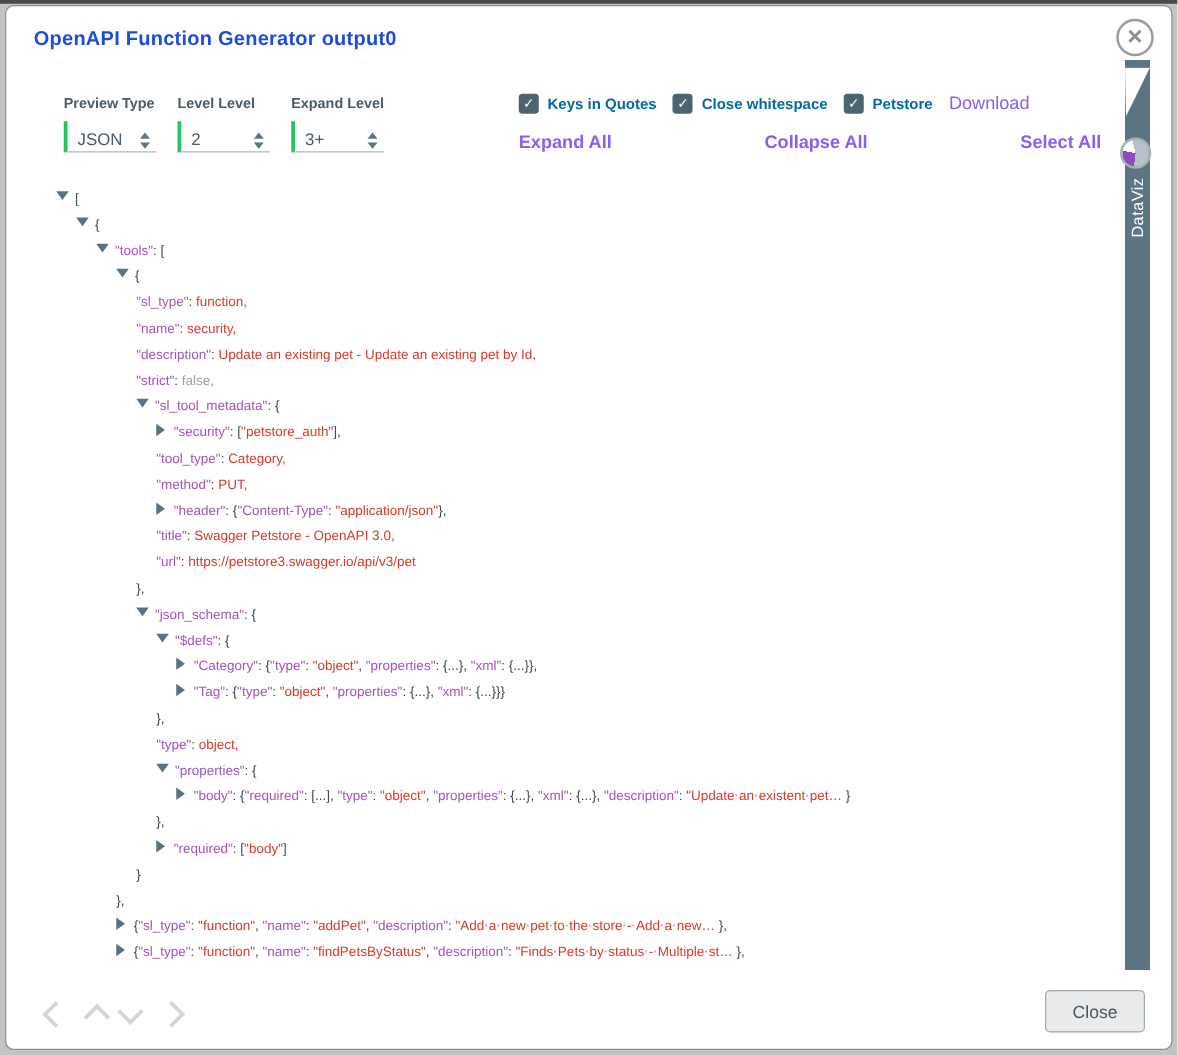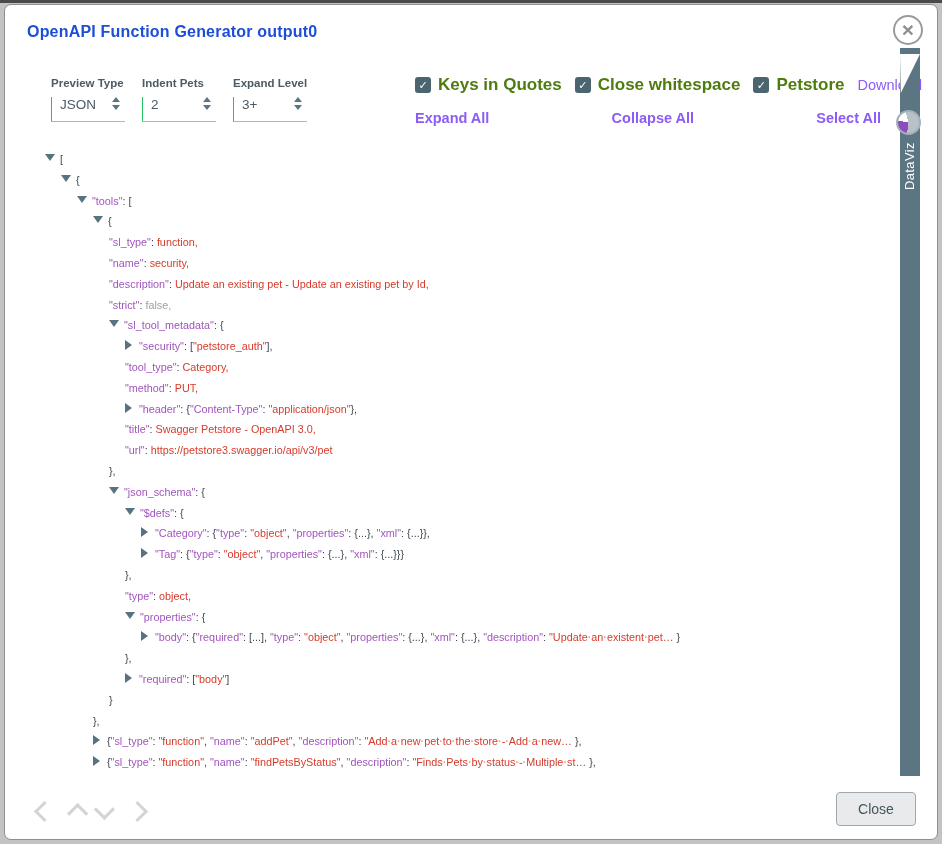--- a/index.html
+++ b/index.html
@@ -25,38 +25,38 @@
     border:2px solid #9b9b9b; border-radius:50%;
     color:#8f8f8f; font-size:21px; font-weight:bold; line-height:25px;
     text-align:center; cursor:pointer; background:#fff;
   }
   .close-x::before { content:"×"; }
   
   .fields { position:absolute; left:46px; top:72px; display:flex; gap:17px; }
   .field-label { font-size:11.5px; font-weight:bold; color:#4b5a64; margin-bottom:8px; }
   .field-box {
     width:74px; height:25px;
-    border-left:1px solid #22c55e; border-bottom:1px solid #b2b6ba;
-    display:flex; align-items:flex-start; justify-content:space-between;
+    border-left:3px solid #22c55e; border-bottom:1px solid #b2b6ba;
+    display:flex; align-items:flex-end; justify-content:space-between;
     padding:0 5px 2px 8px;
   }
   .field-value { font-size:13.5px; color:#4b5a64; }
   .spin { display:flex; flex-direction:column; gap:3px; cursor:pointer; }
   .spin .up { width:0; height:0; border-left:4px solid transparent; border-right:4px solid transparent; border-bottom:5px solid #5b7582; }
   .spin .dn { width:0; height:0; border-left:4px solid transparent; border-right:4px solid transparent; border-top:5px solid #5b7582; }
   
   .right-controls { position:absolute; right:56px; top:70px; width:466px; }
   .cb-row { display:flex; align-items:center; gap:13px; }
   .cb-item { display:flex; align-items:center; gap:7px; cursor:pointer; }
   .cbx {
     width:16px; height:16px; background:#4a6570; border-radius:3px;
     color:#fff; font-size:11px; line-height:16px; text-align:center; flex:0 0 auto;
   }
   .cbx::before { content:"✓"; }
-  .cb-label { font-size:17px; color:#4d7c0f; font-weight:600; white-space:nowrap; }
+  .cb-label { font-size:12px; color:#0369a1; font-weight:600; white-space:nowrap; }
   .gray-link { font-size:14.5px; color:#8b5cf6; cursor:pointer; white-space:nowrap; }
   .links-row { display:flex; justify-content:space-between; margin-top:15px;font-weight:bold; }
   
   .tree {
     position:absolute; left:0; right:40px; top:144px; height:630px;
     overflow:hidden; font-size:10.8px;
   }
   .tree-line { height:20.8px; line-height:20.8px; white-space:pre; }
   .tg { display:inline-block; width:0; height:0; margin-right:5px; cursor:pointer; }
   .tg.exp { border-left:5px solid transparent; border-right:5px solid transparent; border-top:7px solid #587380; vertical-align:2px; }
@@ -114,21 +114,21 @@
         <div class="field-label">Preview Type</div>
         <div class="field-box">
           <span class="field-value">JSON</span>
           <span class="spin">
             <span class="up"></span>
             <span class="dn"></span>
           </span>
         </div>
       </div>
       <div>
-        <div class="field-label">Indent Pets</div>
+        <div class="field-label">Level Level</div>
         <div class="field-box">
           <span class="field-value">2</span>
           <span class="spin">
             <span class="up"></span>
             <span class="dn"></span>
           </span>
         </div>
       </div>
       <div>
         <div class="field-label">Expand Level</div>

